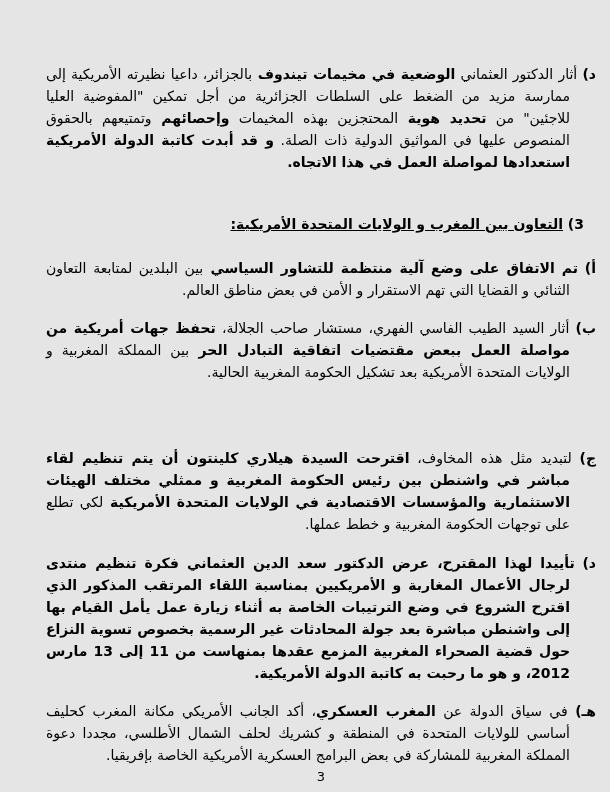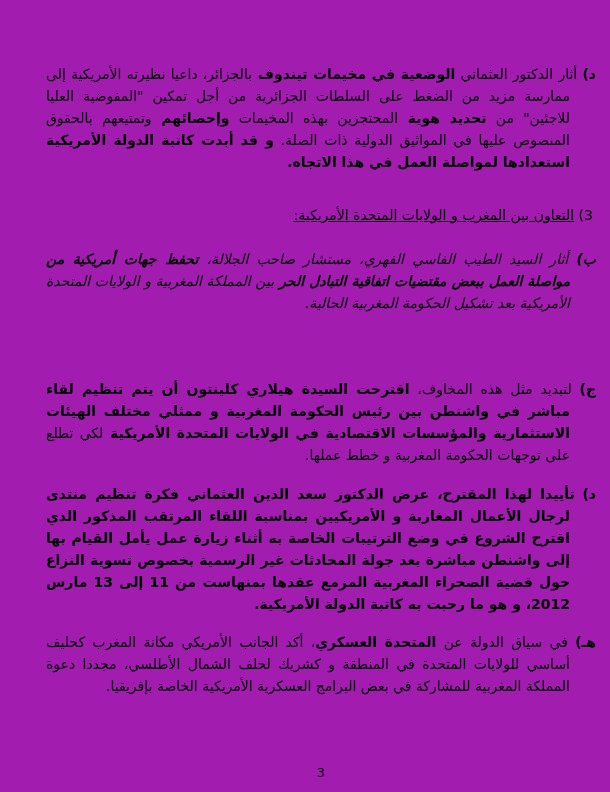--- a/index.html
+++ b/index.html
@@ -5,21 +5,21 @@
   html, body {
     margin: 0;
     padding: 0;
     background: #ffffff;
   }
   .page {
     position: relative;
     width: 610px;
     height: 792px;
     box-sizing: border-box;
-    background: #a21caf;
+    background: #e5e5e5;
     color: #000000;
     direction: rtl;
     font-family: "DejaVu Sans", sans-serif;
     font-size: 14px;
     line-height: 22px;
     padding: 63px 14px 8px 46px; 
     display: flex;
     flex-direction: column;
     overflow: hidden;
   }
@@ -29,31 +29,31 @@
     padding-right: 26px;   
     text-indent: -26px;    
   }
   .para .marker {
     font-weight: bold;
   }
   .seg-bold {
     font-weight: bold;
   }
   .heading {
-    margin: 3px;
-    font-weight: normal;
+    margin: 12px;
+    font-weight: bold;
     text-align: right;
   }
   .heading .underline {
     text-decoration: underline;
   }
   
   .mb-28 { margin-bottom: 28px; }
   .mb-22 { margin-bottom: 22px; }
-  .mb-21 { margin-bottom: 21px; font-style: italic; }
+  .mb-21 { margin-bottom: 21px; }
   .mb-17 { margin-bottom: 17px; margin-top: 43px; }
   .mb-16 { margin-bottom: 16px; }
   .page-number {
     margin-top: auto;
     text-align: center;
     direction: ltr;
     font-size: 13px;
   }
 </style>
 </head>
@@ -64,36 +64,40 @@
   <p class="para mb-28">
     <span class="marker">د)</span>
     <span><span>أثار الدكتور العثماني </span><span class="seg-bold">الوضعية في مخيمات تيندوف </span><span>بالجزائر، داعيا نظيرته الأمريكية إلى ممارسة مزيد من الضغط على السلطات الجزائرية من أجل تمكين "المفوضية العليا للاجئين" من </span><span class="seg-bold">تحديد هوية </span><span>المحتجزين بهذه المخيمات </span><span class="seg-bold">وإحصائهم </span><span>وتمتيعهم بالحقوق المنصوص عليها في المواثيق الدولية ذات الصلة. </span><span class="seg-bold">و قد أبدت كاتبة الدولة الأمريكية استعدادها لمواصلة العمل في هذا الاتجاه.</span></span>
   </p>
 
   <p class="heading mb-22">
     <span>3)</span>
     <span class="underline">التعاون بين المغرب و الولايات المتحدة الأمريكية:</span>
   </p>
 
+  <p class="para mb-16">
+    <span class="marker">أ)</span>
+    <span><span class="seg-bold">تم الاتفاق على وضع آلية منتظمة للتشاور السياسي </span><span>بين البلدين لمتابعة التعاون الثنائي و القضايا التي تهم الاستقرار و الأمن في بعض مناطق العالم.</span></span>
+  </p>
 
   <p class="para mb-21">
     <span class="marker">ب)</span>
     <span><span>أثار السيد الطيب الفاسي الفهري، مستشار صاحب الجلالة، </span><span class="seg-bold">تحفظ جهات أمريكية من مواصلة العمل ببعض مقتضيات اتفاقية التبادل الحر </span><span>بين المملكة المغربية و الولايات المتحدة الأمريكية بعد تشكيل الحكومة المغربية الحالية.</span></span>
   </p>
 
   <p class="para mb-17">
     <span class="marker">ج)</span>
     <span><span>لتبديد مثل هذه المخاوف، </span><span class="seg-bold">اقترحت السيدة هيلاري كلينتون أن يتم تنظيم لقاء مباشر في واشنطن بين رئيس الحكومة المغربية و ممثلي مختلف الهيئات الاستثمارية والمؤسسات الاقتصادية في الولايات المتحدة الأمريكية </span><span>لكي تطلع على توجهات الحكومة المغربية و خطط عملها.</span></span>
   </p>
 
   <p class="para mb-16">
     <span class="marker">د)</span>
     <span><span class="seg-bold">تأييدا لهذا المقترح، عرض الدكتور سعد الدين العثماني فكرة تنظيم منتدى لرجال الأعمال المغاربة و الأمريكيين بمناسبة اللقاء المرتقب المذكور الذي اقترح الشروع في وضع الترتيبات الخاصة به أثناء زيارة عمل يأمل القيام بها إلى واشنطن مباشرة بعد جولة المحادثات غير الرسمية بخصوص تسوية النزاع حول قضية الصحراء المغربية المزمع عقدها بمنهاست من 11 إلى 13 مارس 2012، و هو ما رحبت به كاتبة الدولة الأمريكية.</span></span>
   </p>
 
   <p class="para">
     <span class="marker">هـ)</span>
-    <span><span>في سياق الدولة عن </span><span class="seg-bold">المتحدة العسكري</span><span>، أكد الجانب الأمريكي مكانة المغرب كحليف أساسي للولايات المتحدة في المنطقة و كشريك لحلف الشمال الأطلسي، مجددا دعوة المملكة المغربية للمشاركة في بعض البرامج العسكرية الأمريكية الخاصة بإفريقيا.</span></span>
+    <span><span>في سياق الدولة عن </span><span class="seg-bold">المغرب العسكري</span><span>، أكد الجانب الأمريكي مكانة المغرب كحليف أساسي للولايات المتحدة في المنطقة و كشريك لحلف الشمال الأطلسي، مجددا دعوة المملكة المغربية للمشاركة في بعض البرامج العسكرية الأمريكية الخاصة بإفريقيا.</span></span>
   </p>
 
   <div class="page-number">3</div>
 
 </div>
 
 </body></html>

